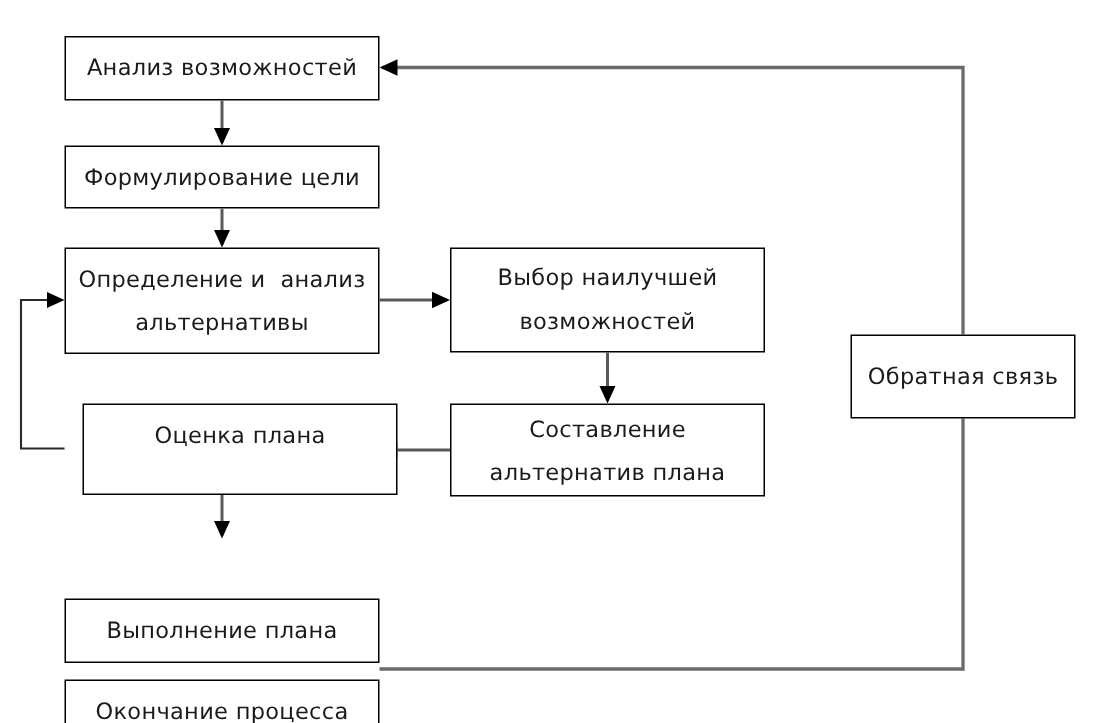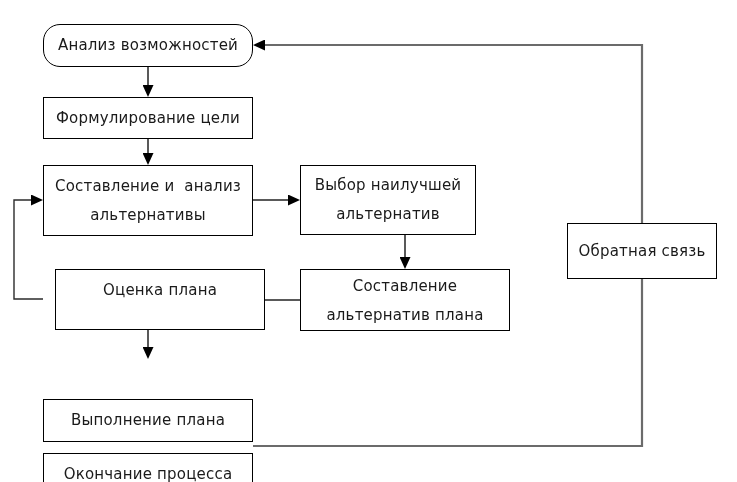--- a/index.html
+++ b/index.html
@@ -51,24 +51,24 @@
     justify-content: center;
     text-align: center;
     font-size: 15px;
     letter-spacing: 0.2px;
   }
   .node .line {
     display: block;
     line-height: 29px;
     white-space: pre;
   }
-  #n-analysis        { left: 43px;  top: 24px;  width: 210px; height: 43px; border-radius: 17px; }
+  #n-analysis        { left: 43px;  top: 24px;  width: 210px; height: 43px; }
   #n-goal            { left: 43px;  top: 97px;  width: 210px; height: 42px; }
   #n-alternatives    { left: 43px;  top: 165px; width: 210px; height: 71px; }
-  #n-best            { left: 300px; top: 165px; width: 176px; height: 70px; }
+  #n-best            { left: 300px; top: 165px; width: 210px; height: 70px; }
   #n-evaluation      { left: 43px;  top: 269px; width: 210px; height: 61px;
                        justify-content: flex-start; padding-top: 7px; margin-left: 12px; }
   #n-evaluation .line { line-height: 26px; }
   #n-detail          { left: 300px; top: 269px; width: 210px; height: 62px; justify-content: flex-end; }
   #n-execution       { left: 43px;  top: 359px; width: 210px; height: 43px; margin-top: 40px; }
   #n-end             { left: 43px;  top: 425px; width: 210px; height: 42px; margin-top: 28px; }
   #n-feedback        { left: 567px; top: 223px; width: 150px; height: 56px; }
 </style>
 </head>
 <body>
@@ -96,27 +96,27 @@
 
   <div class="node" id="n-analysis">
     <span class="line">Анализ возможностей</span>
   </div>
 
   <div class="node" id="n-goal">
     <span class="line">Формулирование цели</span>
   </div>
 
   <div class="node" id="n-alternatives">
-    <span class="line">Составление и  анализ</span>
+    <span class="line">Определение и  анализ</span>
     <span class="line">альтернативы</span>
   </div>
 
   <div class="node" id="n-best">
     <span class="line">Выбор наилучшей</span>
-    <span class="line">альтернатив</span>
+    <span class="line">возможностей</span>
   </div>
 
   <div class="node" id="n-evaluation">
     <span class="line">Оценка плана</span>
   </div>
 
   <div class="node" id="n-detail">
     <span class="line">Составление</span>
     <span class="line">альтернатив плана</span>
   </div>

